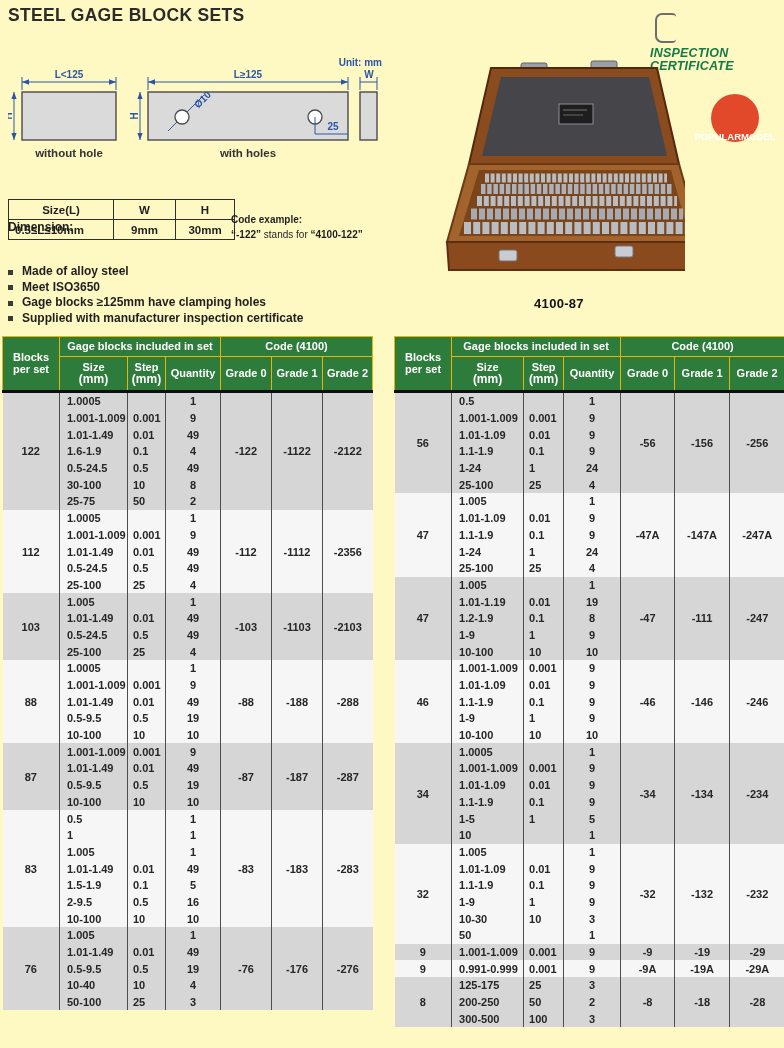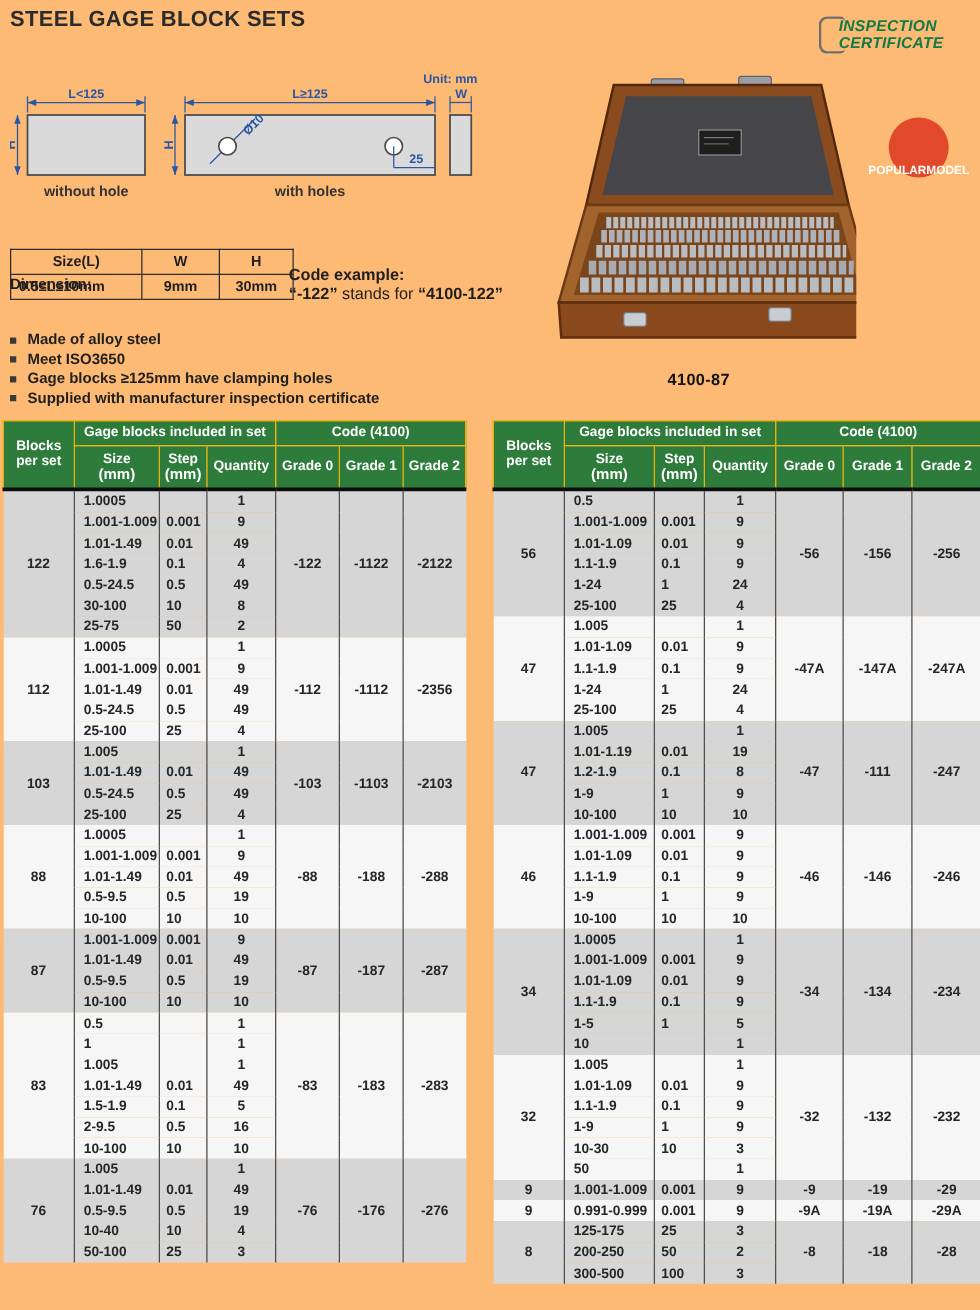--- a/index.html
+++ b/index.html
@@ -1,23 +1,23 @@
 <!DOCTYPE html>
 <html><head>
 <meta charset="utf-8">
 <style>
   html,body { margin:0; padding:0; background:#fff; }
-  .page { position:relative; width:784px; height:1048px; background:#fdba74;
+  .page { position:relative; width:784px; height:1048px; background:#fef9c3;
           font-family:"Liberation Sans", sans-serif; overflow:hidden; }
 
   
   .title { position:absolute; left:8px; top:5px; margin:0; font-size:17.5px;
            font-weight:bold; letter-spacing:.3px; color:#2b2b2b; }
 
-  .cert { position:absolute; left:655px; top:11px; display:flex; align-items:flex-start; }
+  .cert { position:absolute; left:655px; top:11px; display:flex; align-items:flex-start;flex-direction:column; }
   .cert-icon { width:19px; height:26px; border:2.5px solid #6e6e6e; border-right:0;
                border-radius:7px 4px 4px 7px; margin-top:2px; }
   .cert-text { margin-left:-5px; padding-top:4px; color:#147a47; font-style:italic;
                font-weight:bold; font-size:12.5px; line-height:12.5px; letter-spacing:.2px; white-space:nowrap; }
 
   .popular { position:absolute; left:711px; top:94px; width:48px; height:48px; border-radius:50%;
              background:#e2492a; color:#fff; font-weight:bold; font-size:9.5px; line-height:11px;
              display:flex; flex-direction:row; align-items:flex-end; justify-content:center; text-align:center; }
 
   
@@ -26,21 +26,21 @@
   .cap { fill:#333; font-weight:bold; font-size:11.5px; }
 
   
   .dim-heading { position:absolute; left:8px; top:184px; font-size:12px; font-weight:bold; color:#1f1f1f;margin-top:36px; }
   .dim-table { position:absolute; left:8px; top:199px; border-collapse:collapse;
                font-size:11.5px; font-weight:bold; color:#1f1f1f;border-radius:20px; }
   .dim-table th, .dim-table td { border:1px solid #2e2e2e; height:19px; padding:0 6px; }
   .dim-table th { text-align:center; }
   .dim-table td.c { text-align:center; }
 
-  .code-example { position:absolute; left:231px; top:212px; font-size:13px; color:#1f1f1f; line-height:15px; }
+  .code-example { position:absolute; left:231px; top:212px; font-size:10px; color:#1f1f1f; line-height:15px; }
   .code-example .hd { font-weight:bold; }
   .code-example b { font-weight:bold; }
 
   .features { position:absolute; left:8px; top:264px; margin:0; padding:0; list-style:none;
               font-size:12px; font-weight:bold; color:#1f1f1f; }
   .features li { line-height:15.5px; padding-left:14px; position:relative; }
   .features li::before { content:""; position:absolute; left:0; top:5.5px; width:5px; height:5px; background:#3a3a3a; }
 
   
   .photo { position:absolute; left:433px; top:60px; }

